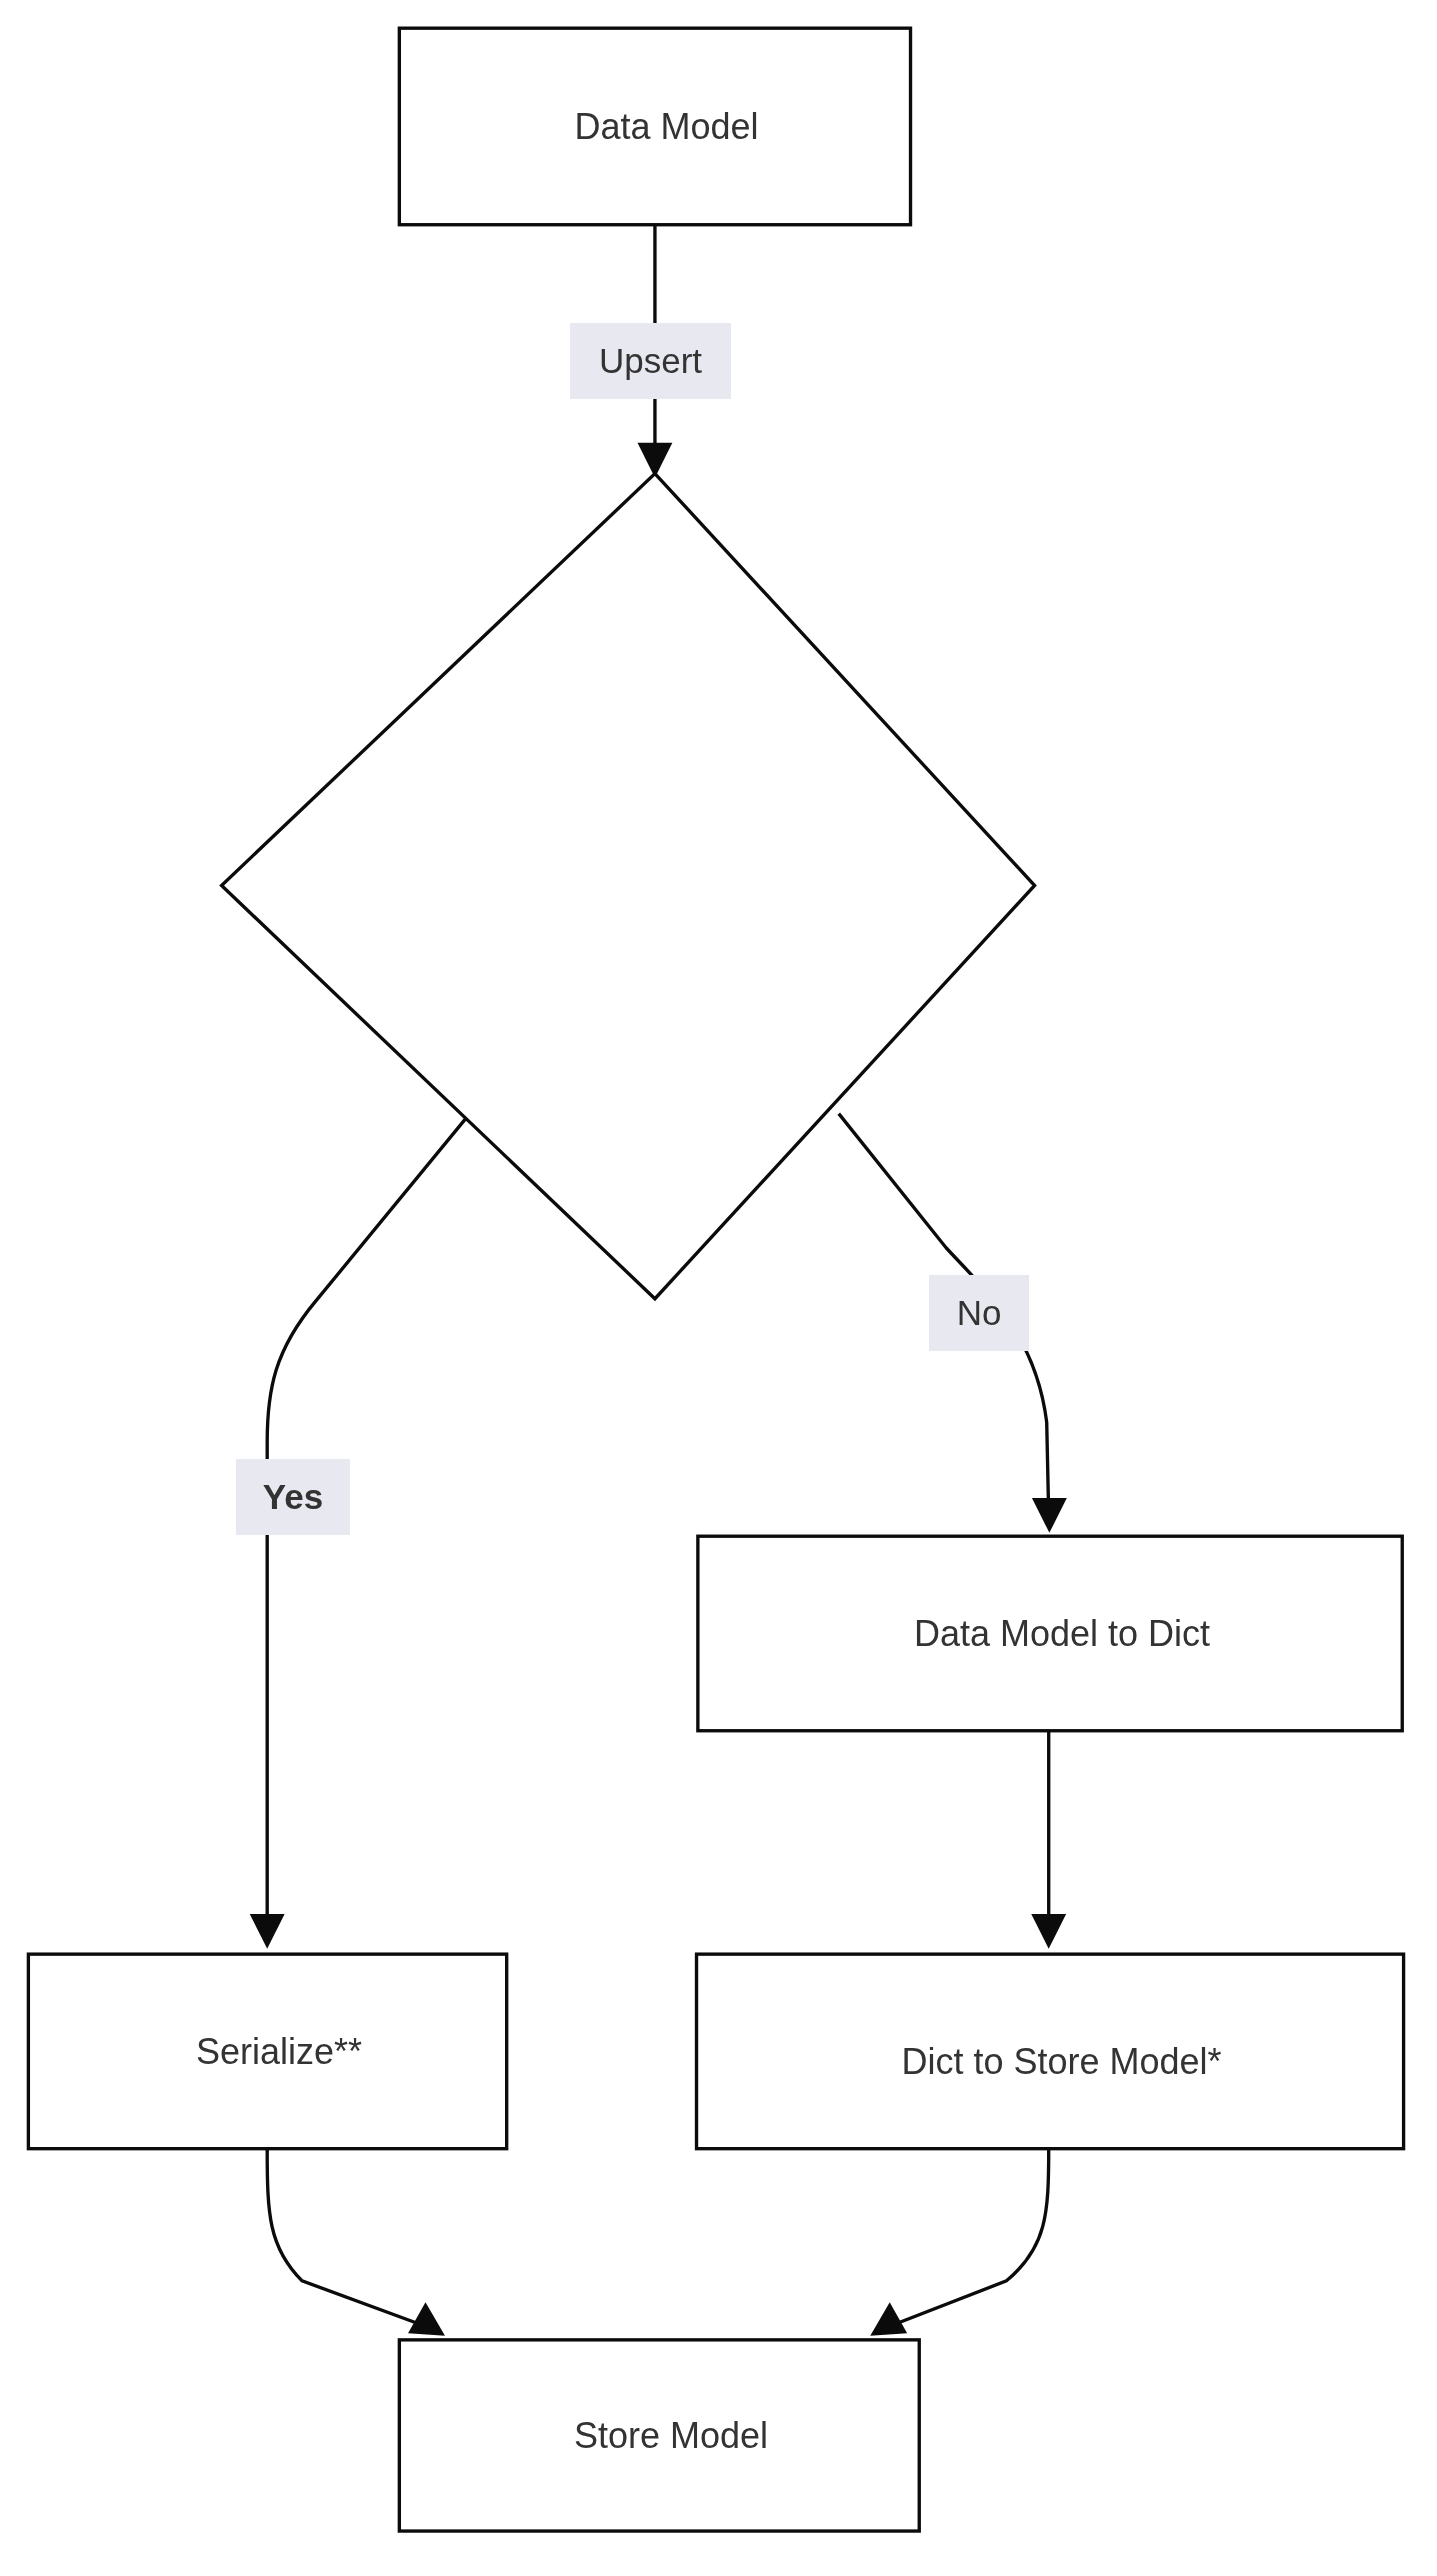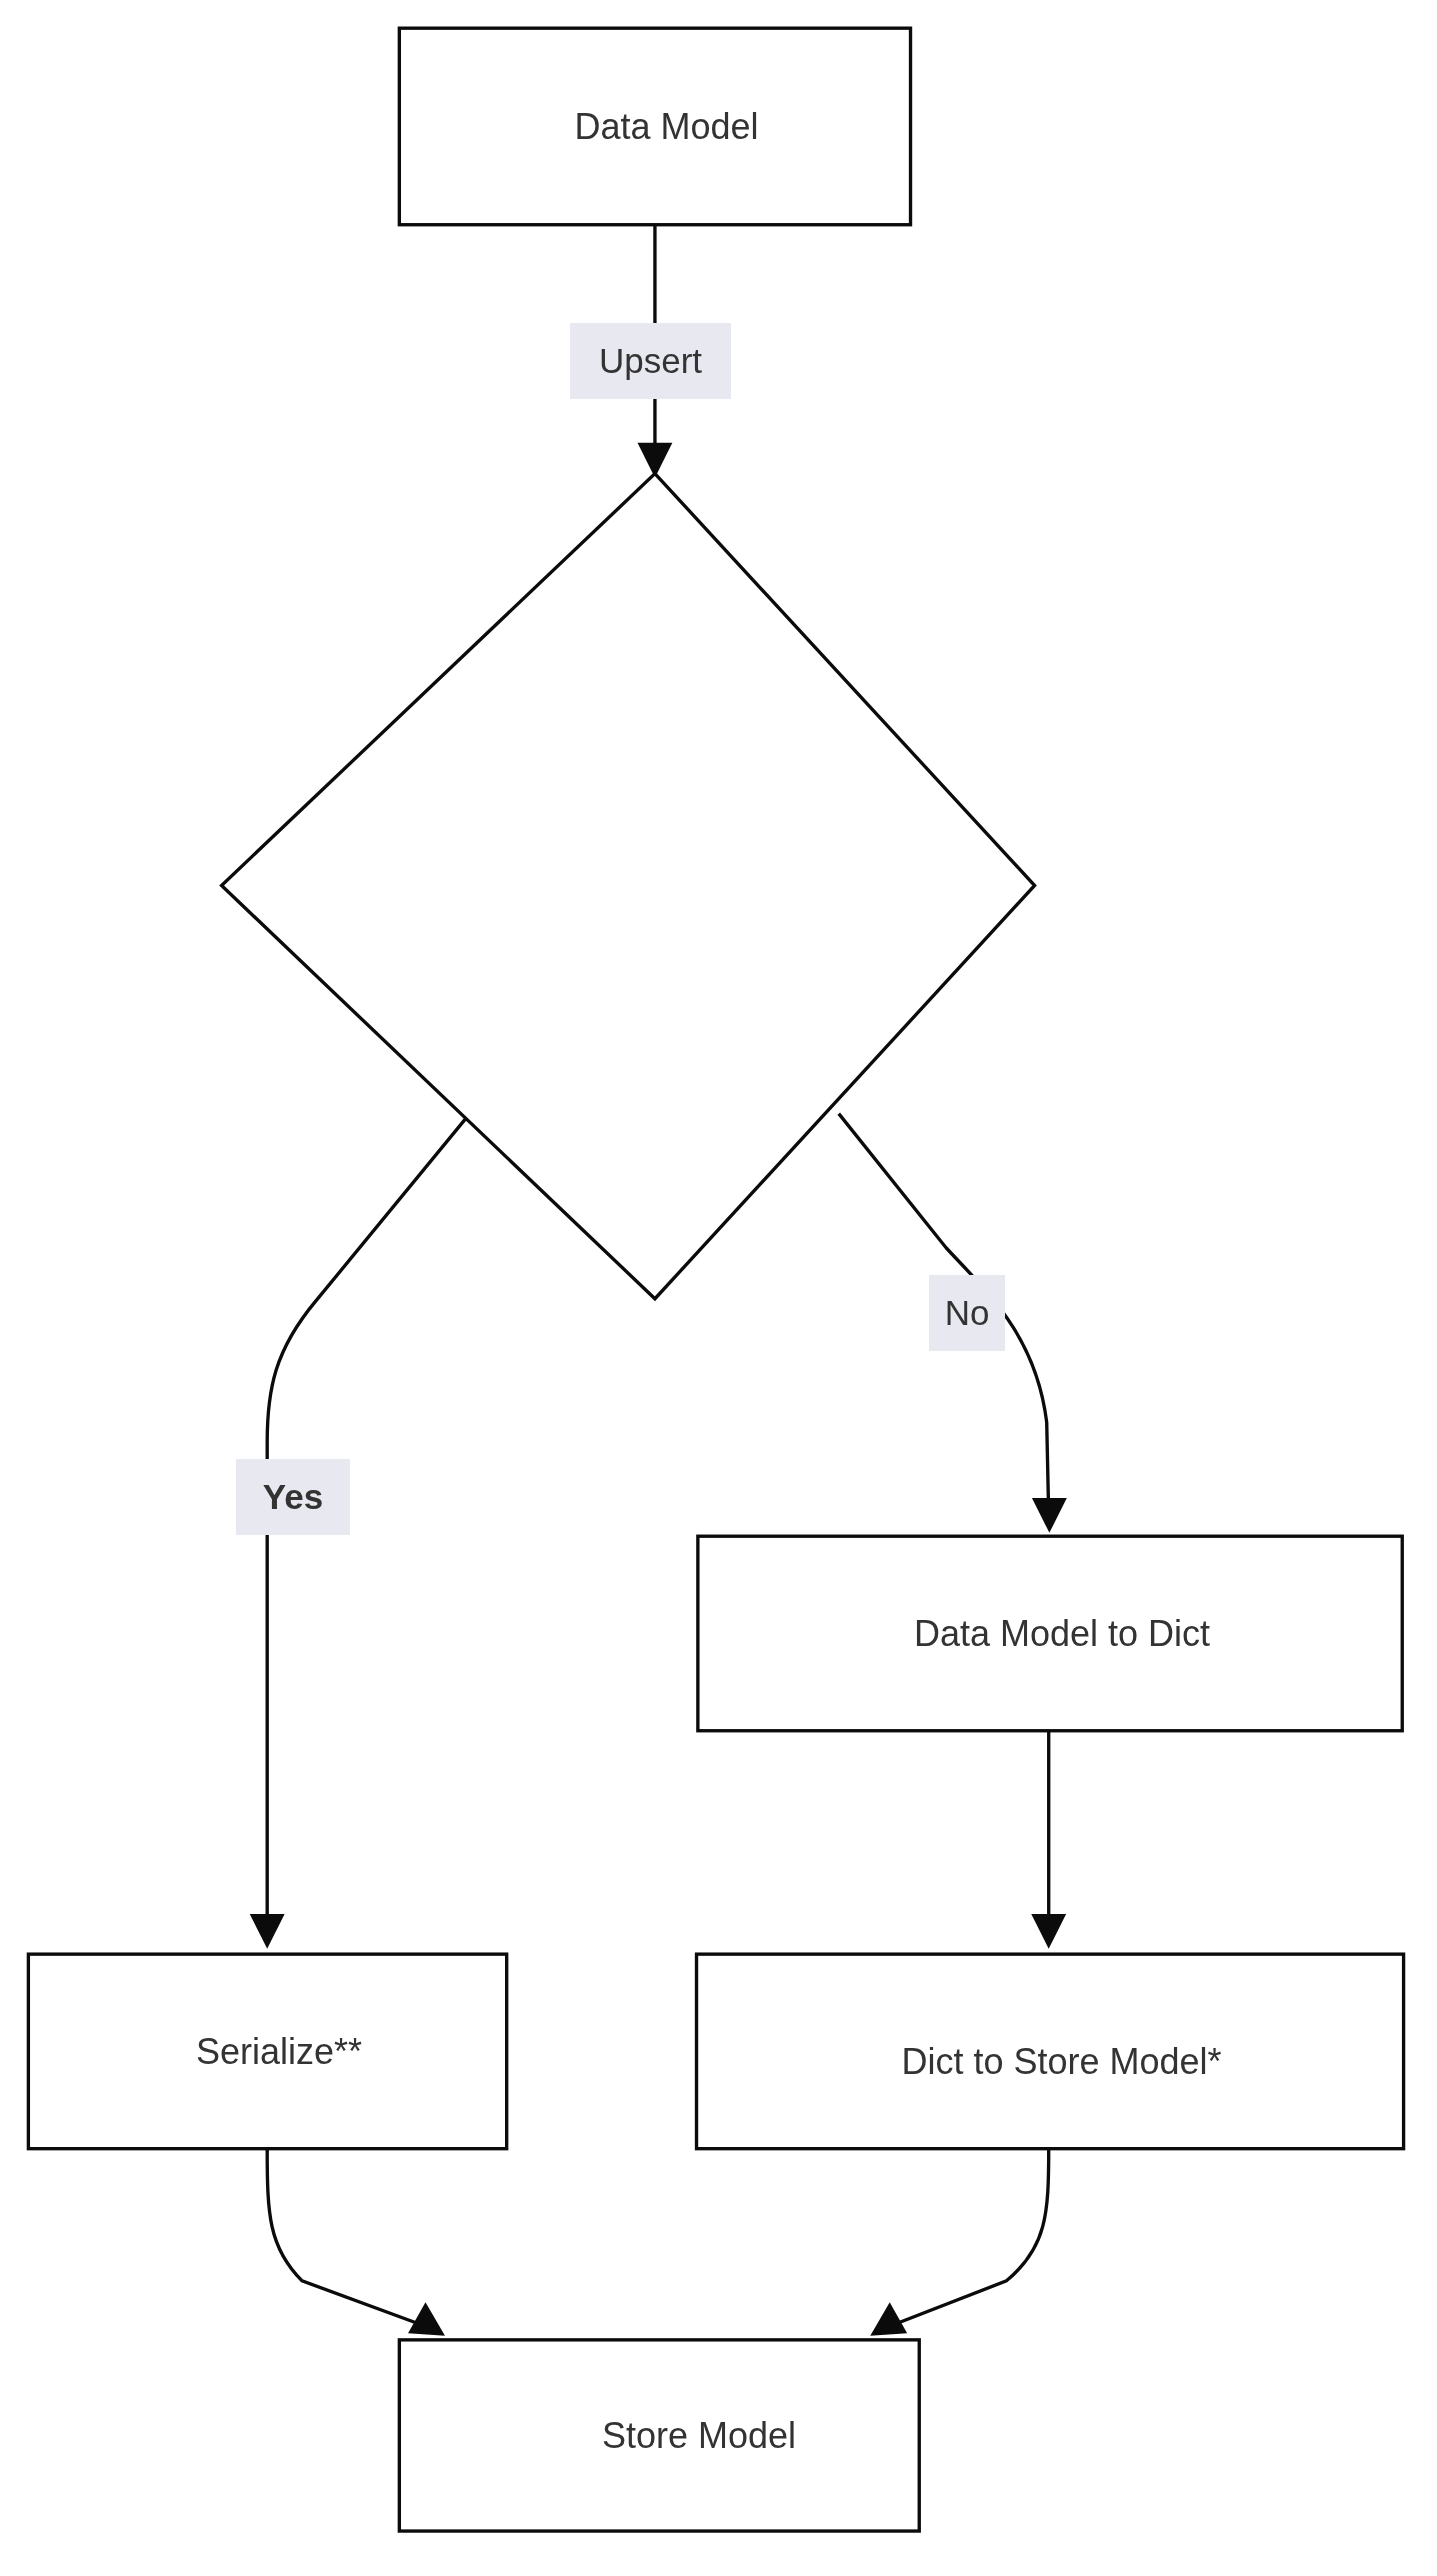--- a/index.html
+++ b/index.html
@@ -131,22 +131,22 @@
 
   <div class="node-label" style="left:399px; top:28px; width:511px; height:197px;">Data Model</div>
 
 
   <div class="node-label" style="left:698px; top:1536px; width:704px; height:195px;">Data Model to Dict</div>
 
   <div class="node-label" style="left:28px; top:1954px; width:478px; height:195px;">Serialize**</div>
 
   <div class="node-label" style="left:696px; top:1954px; width:707px; height:215px;text-align:center;">Dict to Store Model*</div>
 
-  <div class="node-label" style="left:399px; top:2340px; width:520px; height:191px;margin-left:28px;">Store Model</div>
+  <div class="node-label" style="left:399px; top:2340px; width:520px; height:191px;">Store Model</div>
 
   <div class="edge-label" style="left:570px; top:323px; width:161px; height:76px;">Upsert</div>
 
   <div class="edge-label" style="left:236px; top:1459px; width:114px; height:76px;font-weight:bold;">Yes</div>
 
-  <div class="edge-label" style="left:929px; top:1275px; width:76px; height:76px;">No</div>
+  <div class="edge-label" style="left:929px; top:1275px; width:100px; height:76px;">No</div>
 
 </div>
 
 
 </body></html>

